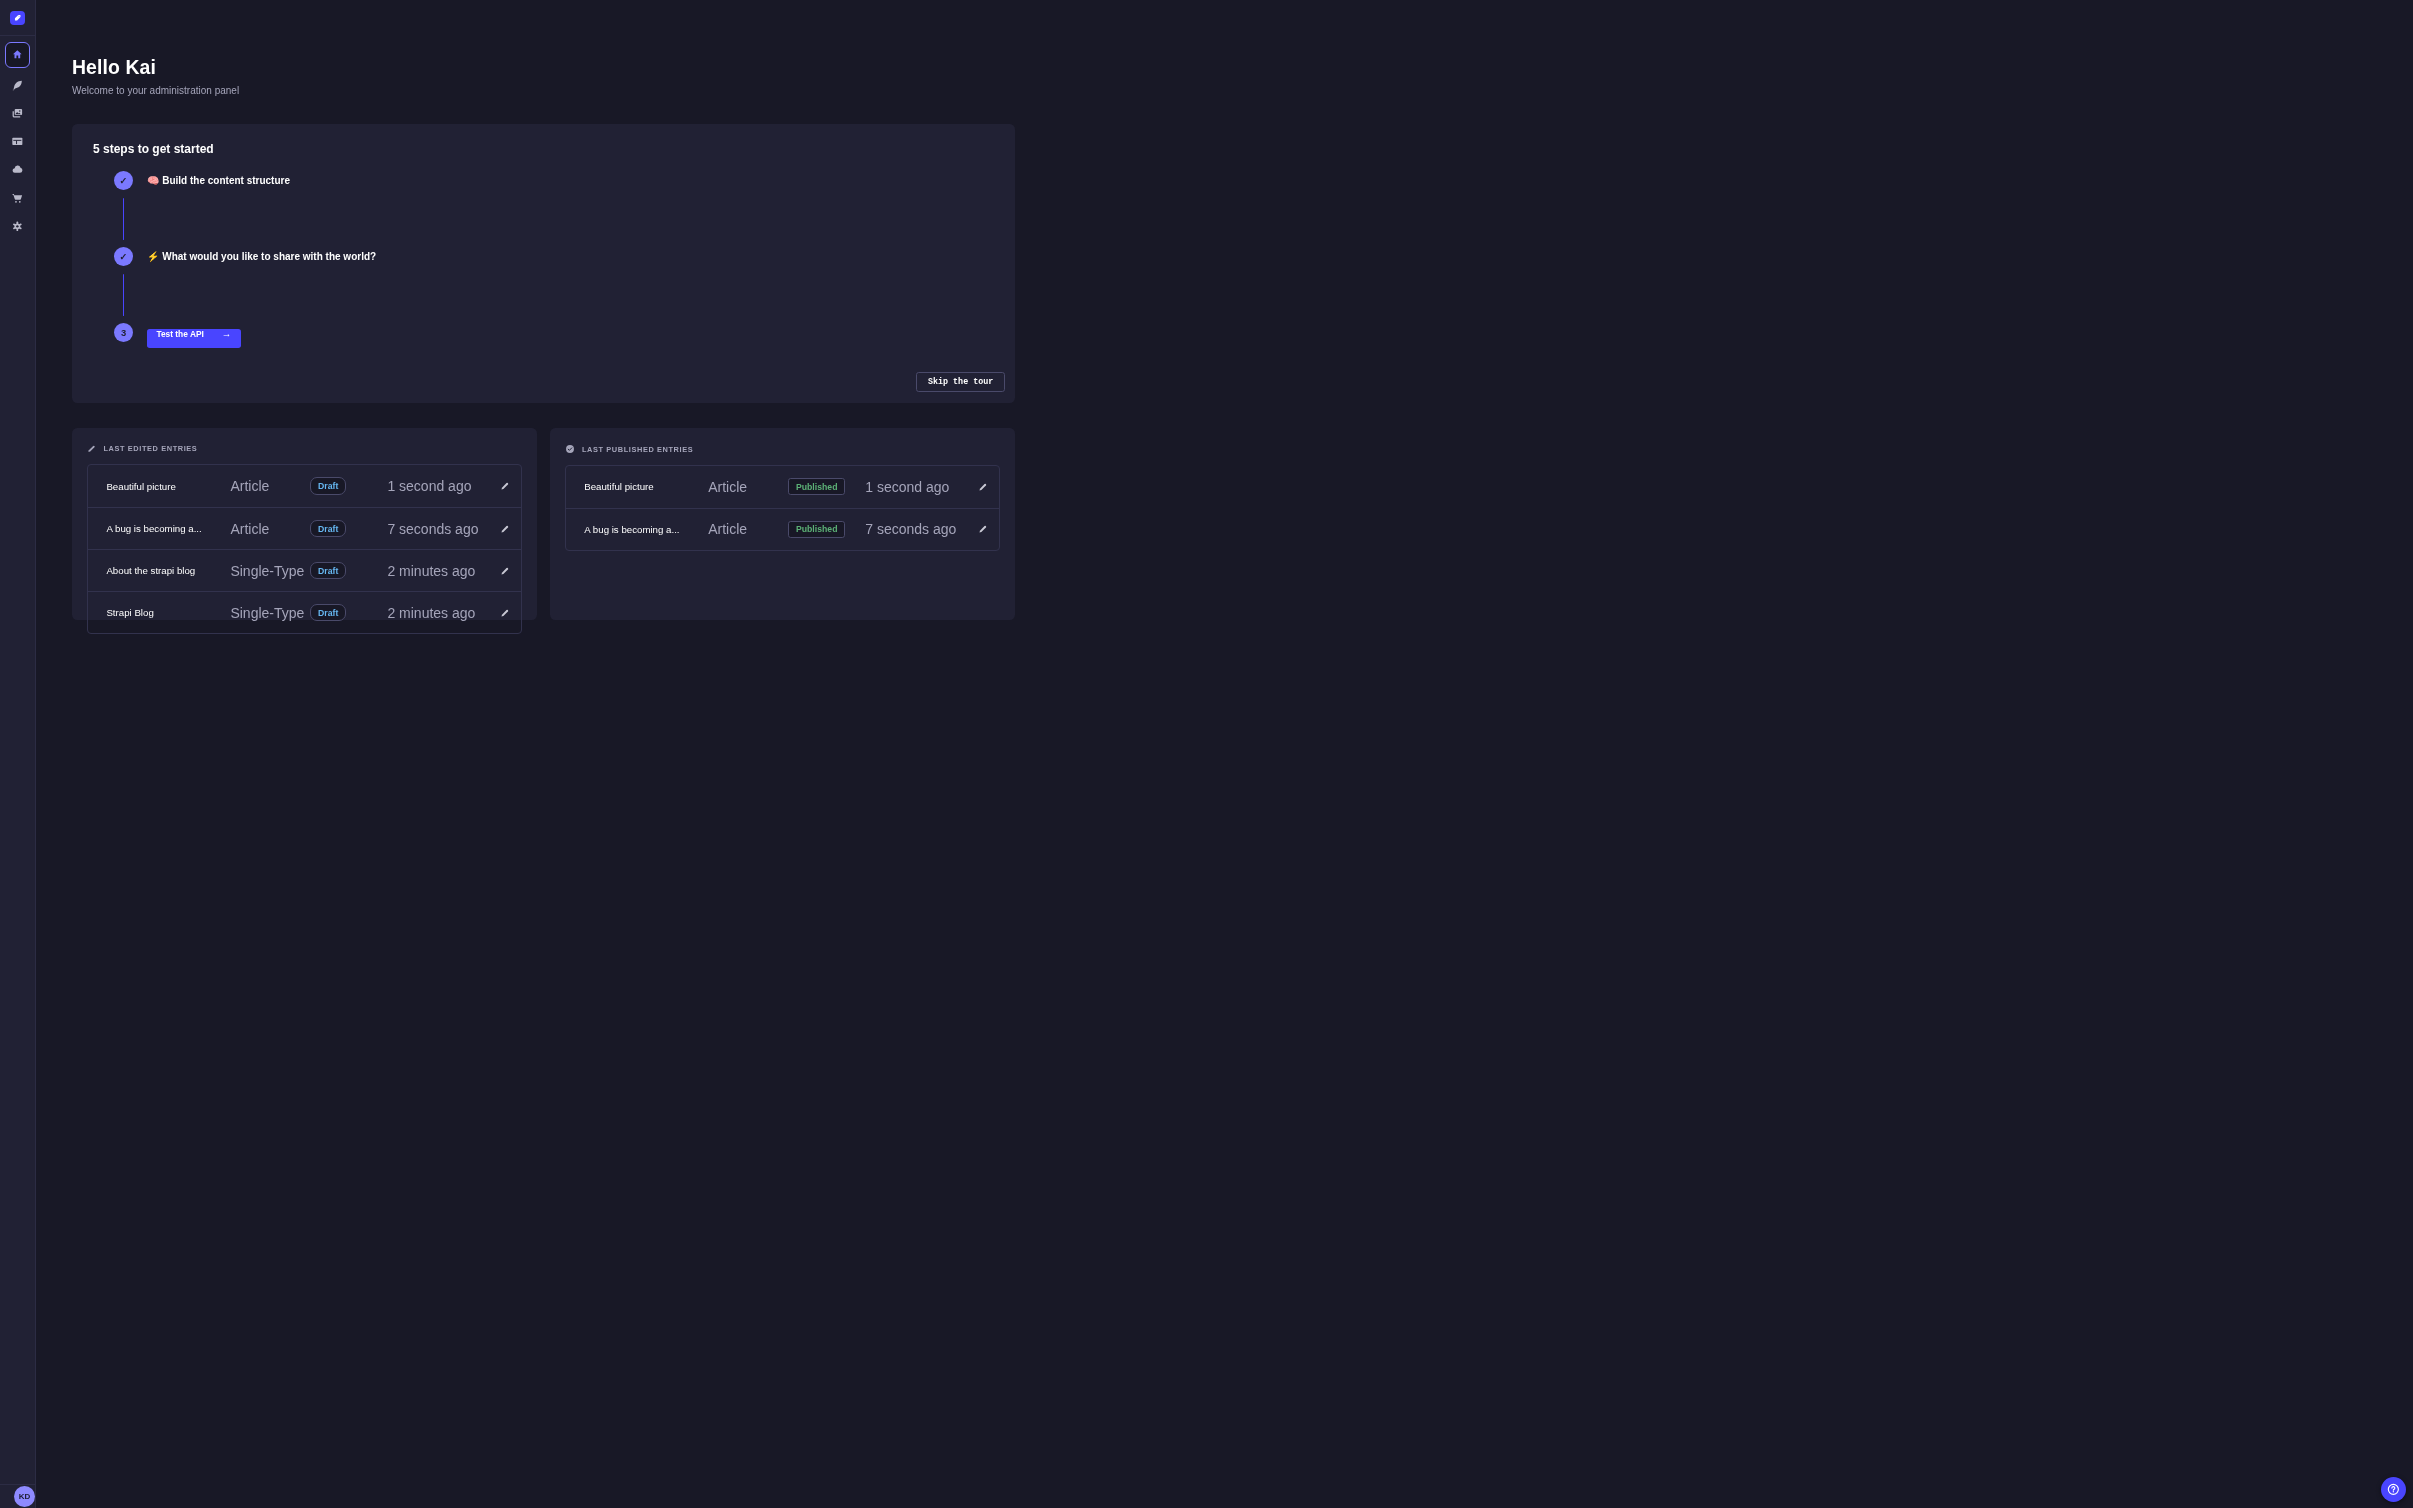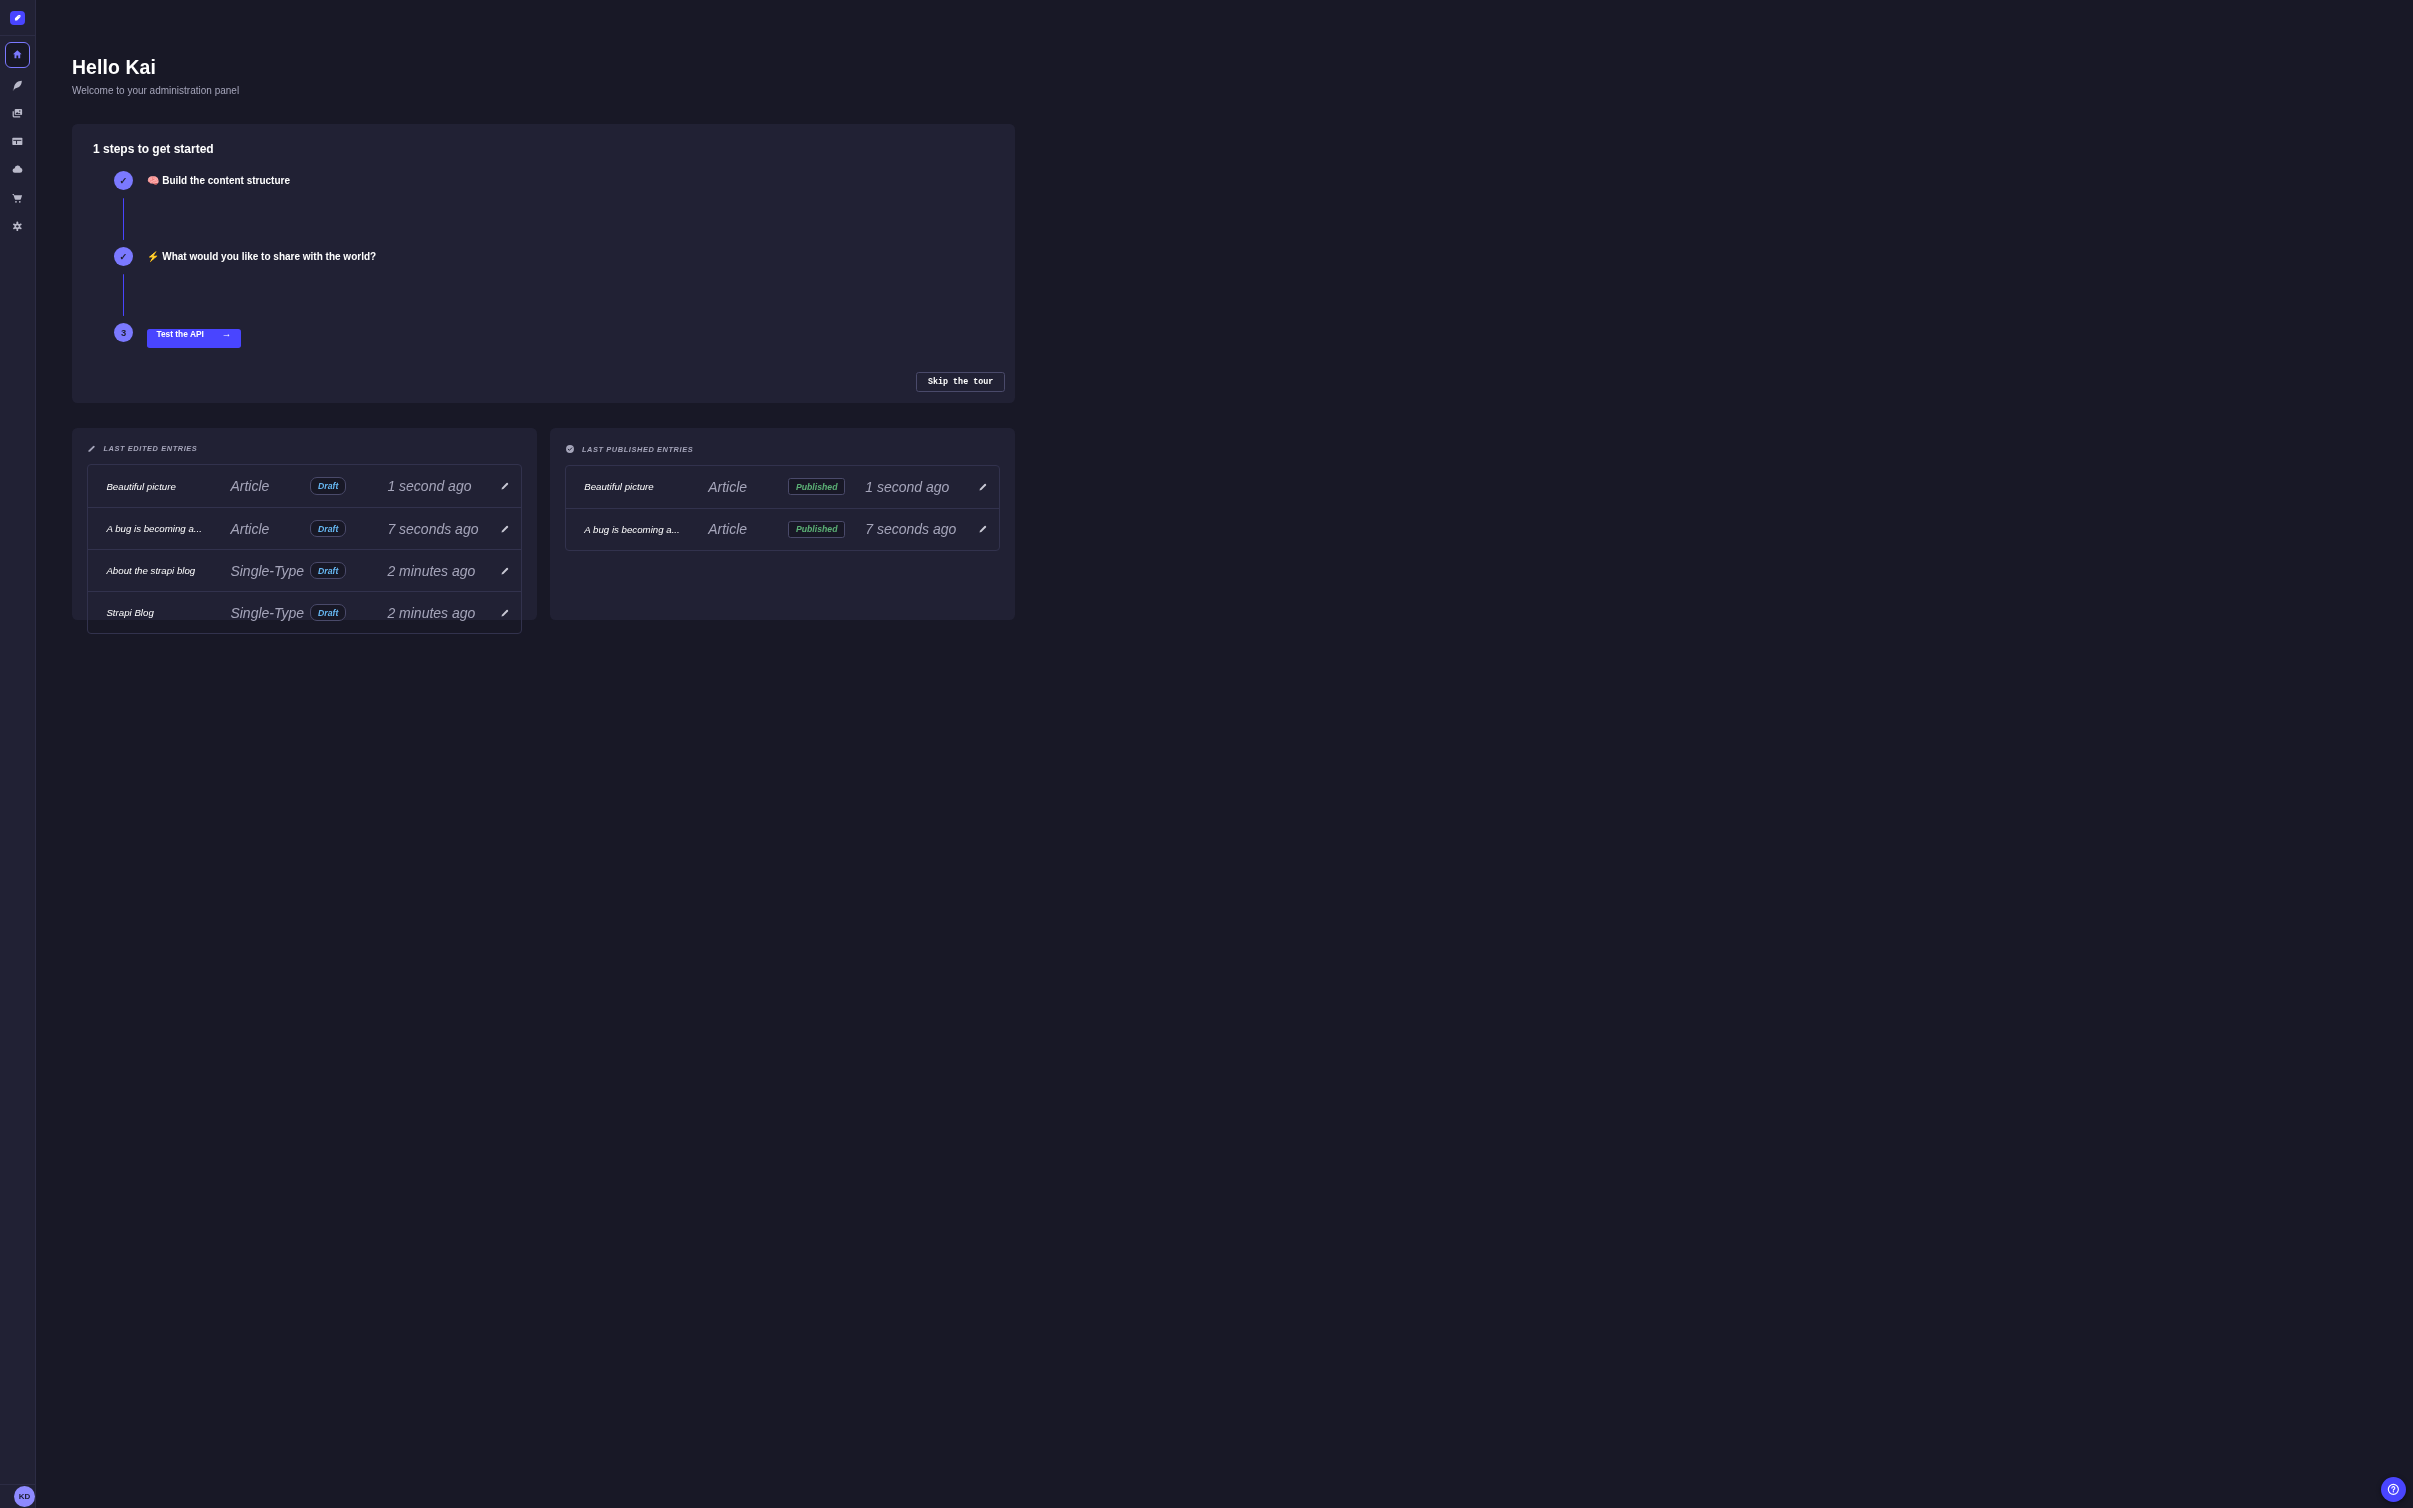--- a/index.html
+++ b/index.html
@@ -84,21 +84,21 @@
   .cta-arrow{font-size:9.4px;font-weight:400;line-height:1;}
   .skip-btn{
     position:absolute;right:10px;bottom:10.7px;height:20px;padding:0 10.7px;
     background:transparent;border:0.7px solid var(--badge-border);border-radius:2.7px;
     color:#fff;font-family:Liberation Mono, monospace;font-size:8.4px;font-weight:600;cursor:pointer;
   }
   
   .widgets{display:grid;grid-template-columns:1fr 1fr;gap:12.7px;margin-top:25.5px;}
   .widget{
     background:var(--surface);border-radius:5.4px;height:192px;
-    padding:16px 15.4px 0 15.4px;position:relative;font-style:italic;
+    padding:16px 15.4px 0 15.4px;position:relative;
   }
   .widget-header{display:flex;align-items:center;gap:6.7px;color:var(--muted);margin-bottom:10.7px;}
   .widget-title{font-size:7.4px;font-weight:700;letter-spacing:0.6px;}
   .table-box{border:0.7px solid var(--line);border-radius:4px;overflow:hidden;}
   .row{
     display:grid;grid-template-columns:124px 80px 77px 1fr 31px;
     align-items:center;height:42px;padding-left:18px;
   }
   .row + .row{border-top:0.7px solid var(--line);}
   .cell-title{font-size:9.7px;font-weight:500;color:#fff;}
@@ -196,21 +196,21 @@
 </aside>
 
 <main class="main">
 
   <header class="page-header">
     <h1 class="page-title">Hello Kai</h1>
     <p class="page-subtitle">Welcome to your administration panel</p>
   </header>
 
   <section class="gt-card">
-    <h2 class="gt-title">1 steps to get started</h2>
+    <h2 class="gt-title">5 steps to get started</h2>
     <ol class="steps">
       <li class="step has-line">
         <span class="step-bullet">✓</span>
         <div class="step-label">🧠 Build the content structure</div>
       </li>
       <li class="step has-line">
         <span class="step-bullet">✓</span>
         <div class="step-label">⚡ What would you like to share with the world?</div>
       </li>
       <li class="step">

